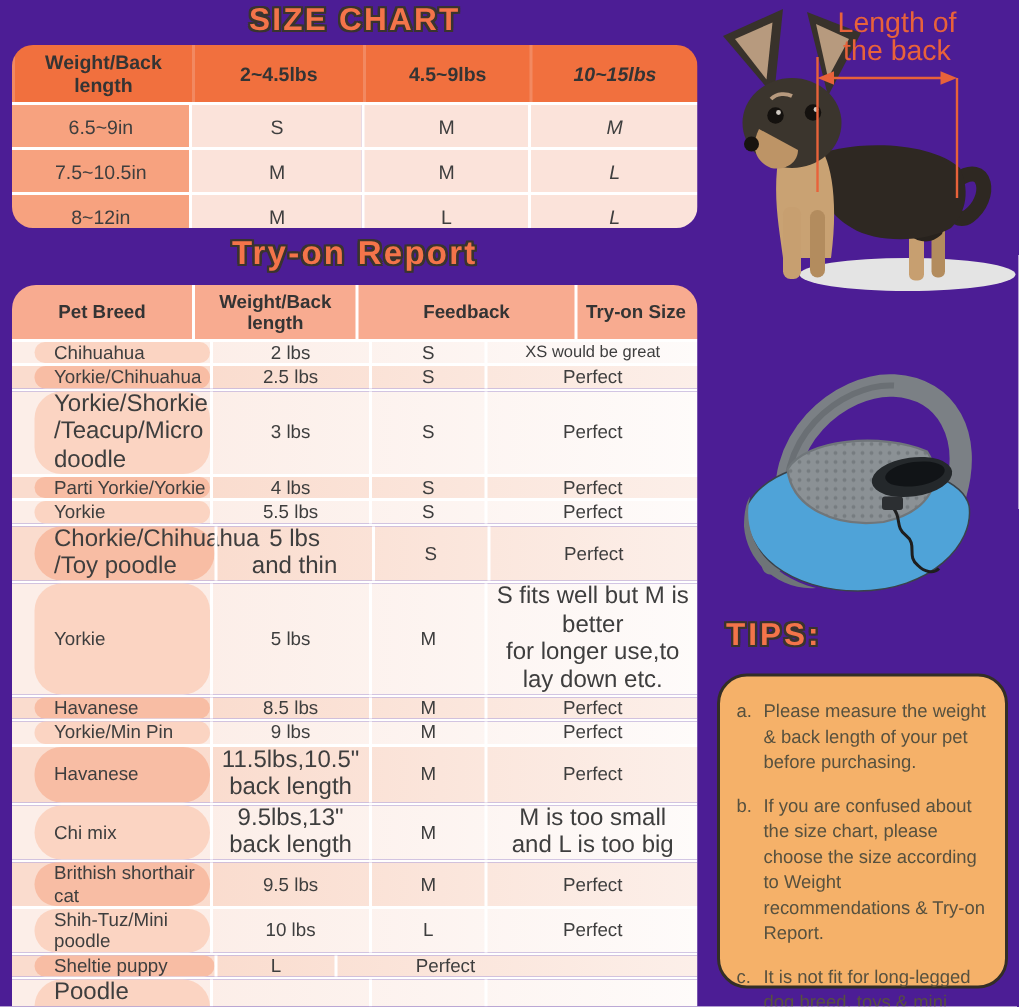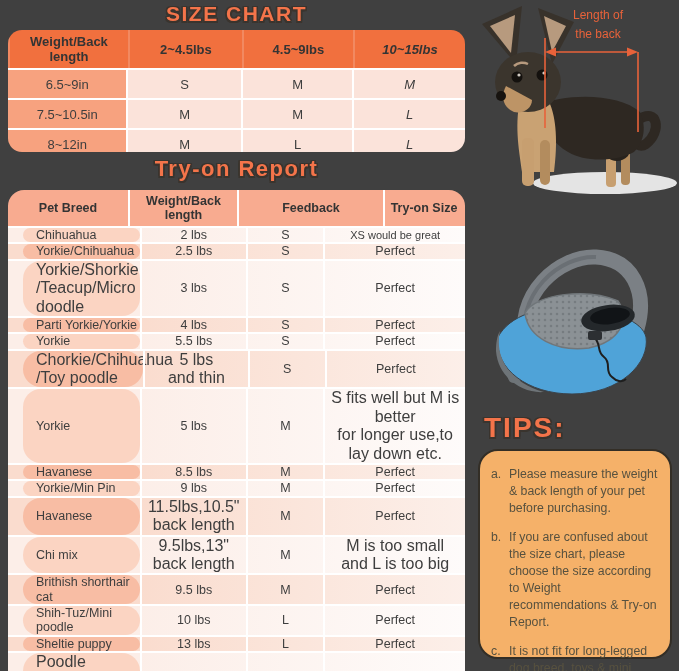--- a/index.html
+++ b/index.html
@@ -1,32 +1,32 @@
 <!DOCTYPE html>
 <html><head>
 <meta charset="utf-8">
 <style>
   html,body{margin:0;padding:0;background:#fff;}
   .canvas{
-    position:relative;width:679px;height:671px;overflow:hidden;background:#404040;
+    position:relative;width:679px;height:671px;overflow:hidden;background:#4c1d95;
     font-family:"Liberation Sans",sans-serif;color:#3e3e3e;
   }
   .pre{white-space:pre-line;}
 
   
   .bubble{
     position:absolute;font-weight:800;color:#f4744a;letter-spacing:1.5px;
     text-shadow:-1.5px -1.5px 0 #3a342e,1.5px -1.5px 0 #3a342e,
                 -1.5px 1.5px 0 #3a342e,1.5px 1.5px 0 #3a342e,
                 -1.5px 0 0 #3a342e,1.5px 0 0 #3a342e,
                 0 -1.5px 0 #3a342e,0 1.5px 0 #3a342e;
   }
   .size-title{left:8px;top:2px;width:457px;text-align:center;font-size:21px;}
   .tryon-title{left:8px;top:156px;width:457px;text-align:center;font-size:22px;}
-  .tips-title{left:484px;top:412px;font-size:28px;letter-spacing:2px;}
+  .tips-title{left:484px;top:412px;font-size:21px;letter-spacing:2px;}
 
   
   .size-table{
     position:absolute;left:8px;top:30px;width:457px;height:122px;
     border-radius:14px;overflow:hidden;
   }
   .sc-row{display:flex;height:28px;border-top:2px solid #fff;}
   .sc-row.head{height:38px;border-top:none;background:#f1703e;}
   .sc-cell{display:flex;align-items:center;justify-content:center;
     font-size:13px;border-left:2px solid #fff;text-align:center;}
@@ -55,21 +55,21 @@
   .tr-row.head .tr-cell{font-weight:600;color:#343434;justify-content:center;text-align:center;padding-left:0;}
   .tr-body .t1{background:#fbd4c2;}
   .tr-body .alt .t1{background:#f8bda4;}
   .sm{font-size:16px;}
   .sm2{font-size:11px;}
 
   
   .dog-figure{position:absolute;left:470px;top:0;width:209px;height:200px;}
   .measure-label{
     position:absolute;left:58px;top:6px;width:140px;text-align:center;
-    color:#e8623a;font-size:12px;line-height:19px;font-weight:500;
+    color:#e8623a;font-size:19px;line-height:19px;font-weight:500;
   }
 
   
   .bag-figure{position:absolute;left:470px;top:245px;width:209px;height:160px;}
 
   
   .tips-box{
     position:absolute;left:478px;top:449px;width:194px;height:210px;box-sizing:border-box;
     background:#f5b169;border:2.5px solid #332e26;border-radius:20px;
     padding:15px 9px 8px 11px;
@@ -202,21 +202,20 @@
         <div class="tr-cell t4">Perfect</div>
       </div>
       <div class="tr-row">
         <div class="tr-cell t1">Shih-Tuz/Mini poodle</div>
         <div class="tr-cell t2">10 lbs</div>
         <div class="tr-cell t3">L</div>
         <div class="tr-cell t4">Perfect</div>
       </div>
       <div class="tr-row alt">
         <div class="tr-cell t1">Sheltie puppy</div>
-        <div class="tr-cell t2">13 lbs</div>
         <div class="tr-cell t3">L</div>
         <div class="tr-cell t4">Perfect</div>
       </div>
       <div class="tr-row">
         <div class="tr-cell t1 sm pre">Poodle mix/Silky
  Terrior</div>
         <div class="tr-cell t2">14 lbs</div>
         <div class="tr-cell t3">L</div>
         <div class="tr-cell t4">Perfect</div>
       </div>

